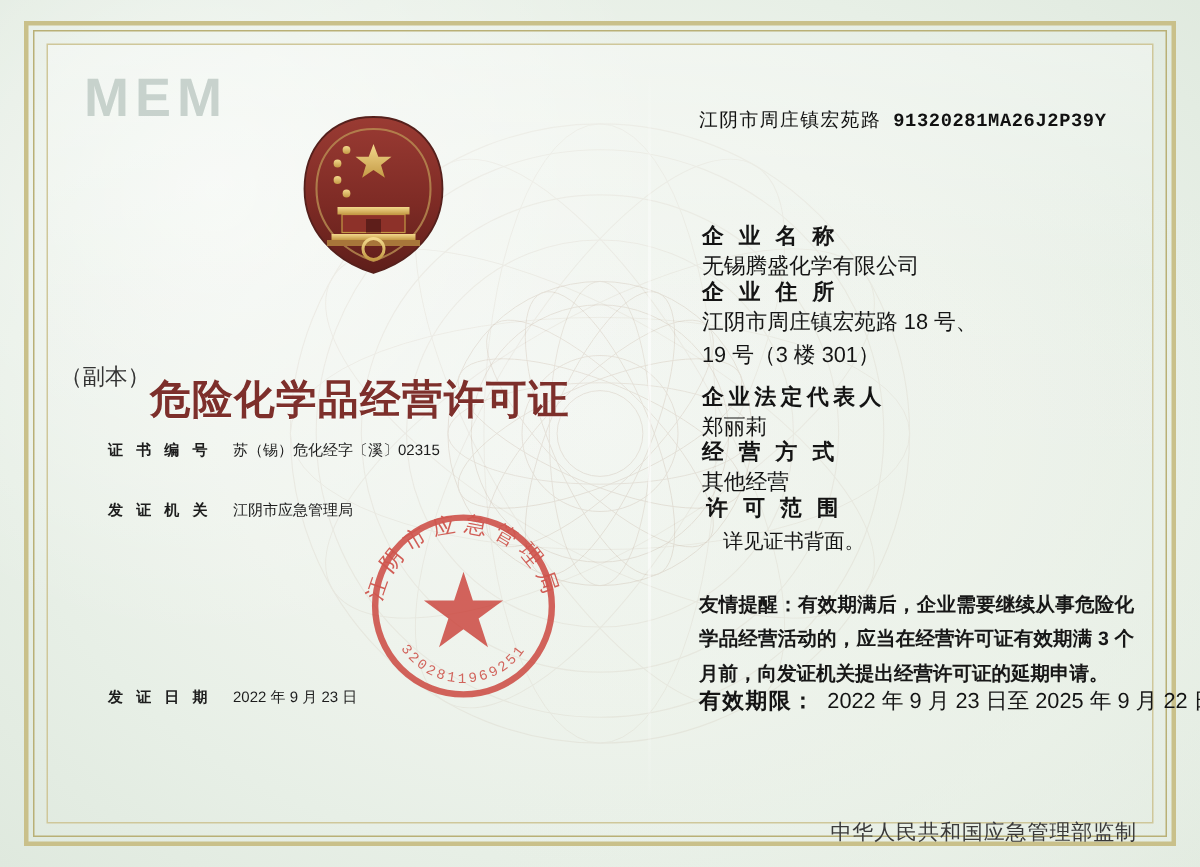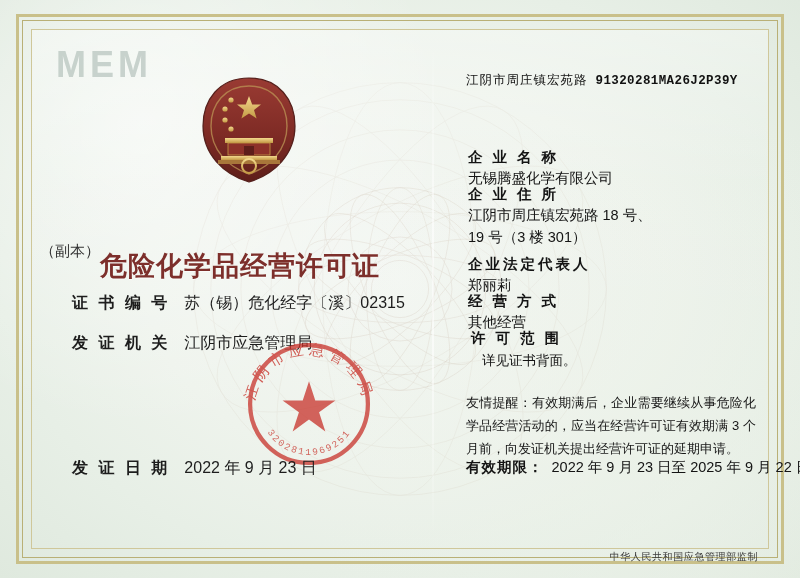--- a/index.html
+++ b/index.html
@@ -129,21 +129,21 @@
     text-align: left;
     font-size: 15px;
     color: #333333;
     font-family: "Liberation Sans", sans-serif;
   }
 
   .field-row {
     position: absolute;
     display: flex;
     align-items: baseline;
-    font-size: 16px;
+    font-size: 10px;
     color: #1d1d1d;
   }
   .field-label {
     font-weight: bold;
     letter-spacing: 3px;
     white-space: nowrap;
     font-family: "Liberation Sans", sans-serif;
   }
   .field-value {
     margin-left: 14px;
@@ -226,38 +226,39 @@
 
   .notice {
     position: absolute;
     left: 18px;
     top: 352px;
     width: 290px;
     font-size: 13px;
     line-height: 1.75;
     color: #171717;
     text-align: justify;
+    font-weight: bold;
   }
 
   .validity {
     position: absolute;
     left: 18px;
     top: 418px;
     font-size: 14.5px;
     color: #141414;
     white-space: nowrap;
   }
   .validity .v-label { font-weight: bold; letter-spacing: 1px; }
   .validity .v-value { margin-left: 4px; }
 
   .footer-agency {
     position: absolute;
     right: 42px;
     bottom: 14px;
-    font-size: 10px;
+    font-size: 14px;
     color: #3a3a3a;
     letter-spacing: 0.6px;
     margin-top: 20px;
   }
 
   
   .center-glow {
     position: absolute;
     left: 432px;
     top: 40px;

